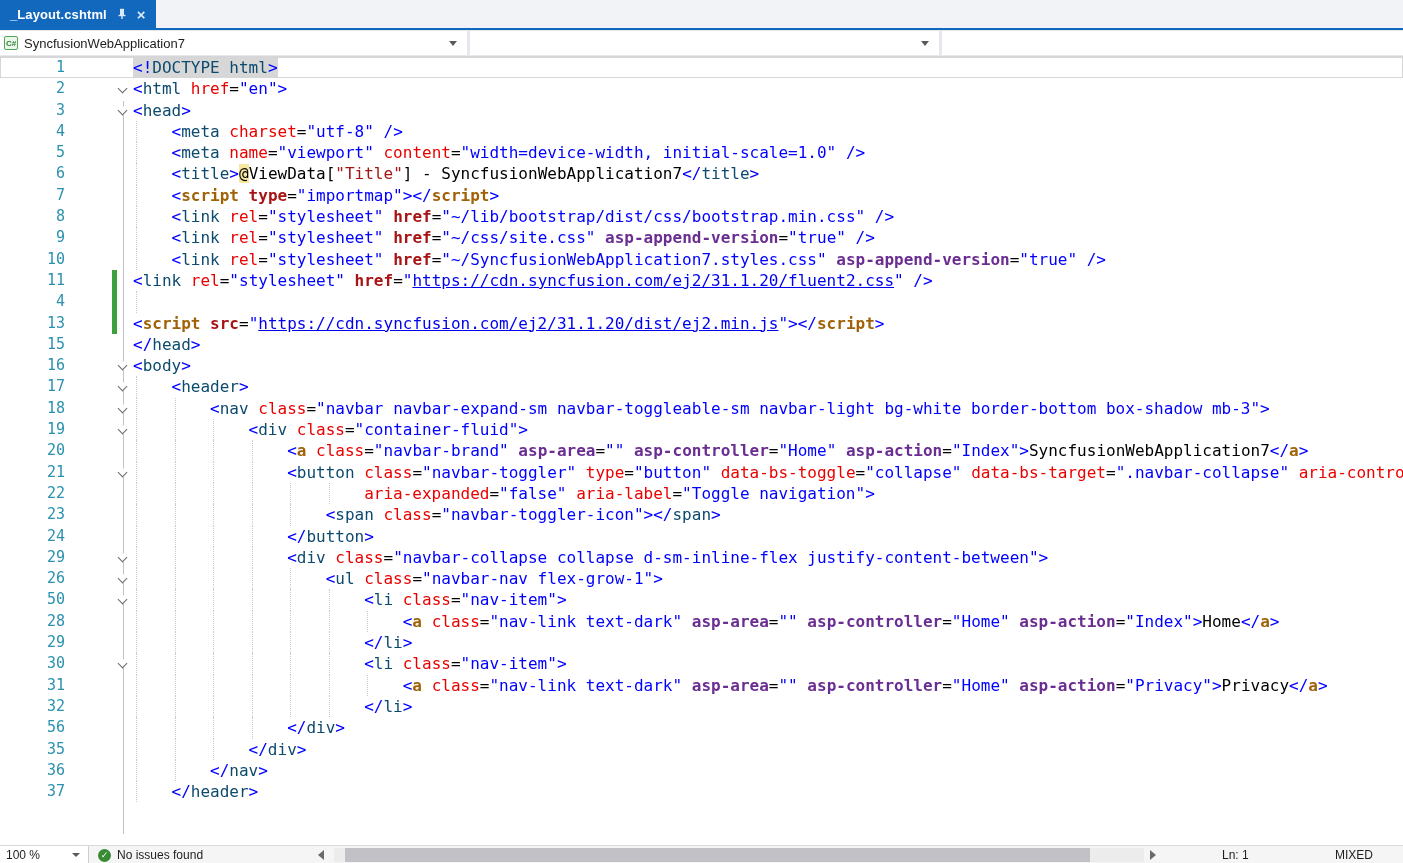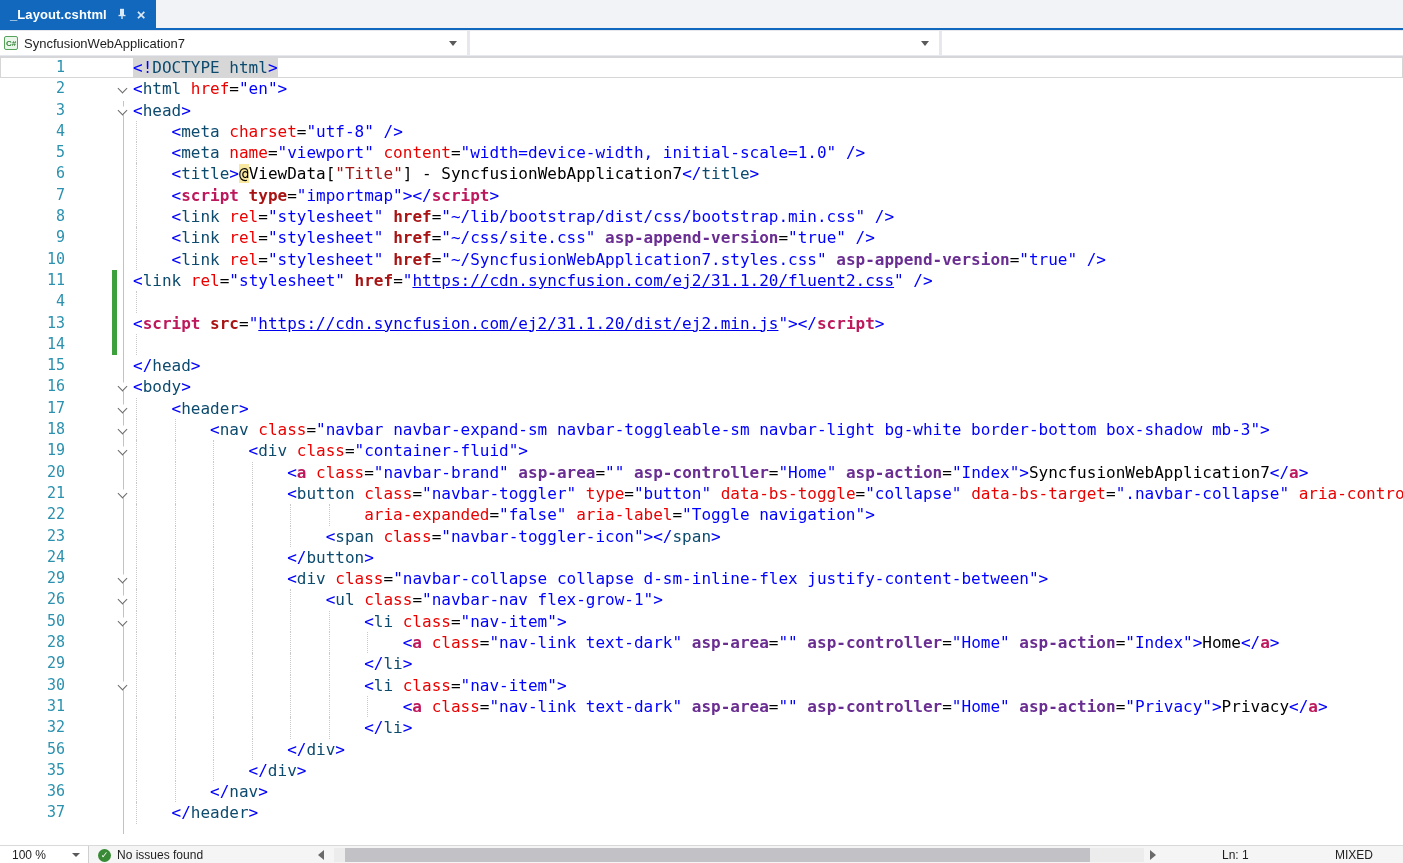--- a/index.html
+++ b/index.html
@@ -36,34 +36,34 @@
   .ln{flex:0 0 65px;width:65px;text-align:right;color:#2b91af;font-size:15px;}
   .mg{flex:0 0 68px;position:relative;}
   .mg .bar{position:absolute;left:47px;top:0;bottom:0;width:5px;background:#3ca03c;}
   .mg .chev{position:absolute;left:54px;top:7px;width:6px;height:6px;border-right:1.6px solid #6a6a6a;border-bottom:1.6px solid #6a6a6a;transform:rotate(45deg);background:#fff;}
   .code{flex:1 1 auto;position:relative;overflow:hidden;white-space:pre;color:#000;}
   .guide{position:absolute;top:0;bottom:0;width:0;border-left:1px dotted #c9c9c9;}
   .toks{position:relative;}
   .hlbg{background:#d7d7d7;}
   .t-d{color:#0000ff;}
   .t-e{color:#0c4a6e;}
-  .t-eb{color:#be185d;font-weight:700;}
+  .t-eb{color:#a16207;font-weight:700;}
   .t-a{color:#eb0000;}
   .t-ab{color:#a81414;font-weight:700;}
   .t-h{color:#6a2d91;font-weight:700;}
   .t-v{color:#0000ff;}
   .t-u{color:#0000ee;text-decoration:underline;}
   .t-s{color:#a31515;}
   .t-o{color:#000000;}
   .t-r{color:#000000;background:#f7e79f;}
   
   .statusbar{position:absolute;left:0;top:845px;width:1403px;height:18px;background:#f5f5f5;
     border-top:1px solid #d9d9d9;border-bottom:1px solid #b9b9b9;box-sizing:content-box;font-size:12px;color:#1e1e1e;}
   .zoombox{position:absolute;left:0;top:0;width:88px;height:18px;background:#ffffff;border-right:1px solid #cfcfcf;display:flex;align-items:center;}
-  .zoombox .zlabel{margin-left:12px;text-align:right;}
+  .zoombox .zlabel{margin-left:6px;text-align:right;}
   .zoombox .zarrow{position:absolute;right:8px;top:7px;width:0;height:0;border-left:4px solid transparent;border-right:4px solid transparent;border-top:4px solid #5a5a5a;}
   .issues{position:absolute;left:98px;top:0;height:18px;display:flex;align-items:center;gap:6px;}
   .checkcircle{width:13px;height:13px;border-radius:50%;background:#388a34;color:#ffffff;font-size:9px;display:flex;align-items:center;justify-content:center;}
   .sb-arrow-left{position:absolute;left:318px;top:4px;width:0;height:0;border-top:5px solid transparent;border-bottom:5px solid transparent;border-right:6px solid #6a6a6a;}
   .sb-arrow-right{position:absolute;left:1150px;top:4px;width:0;height:0;border-top:5px solid transparent;border-bottom:5px solid transparent;border-left:6px solid #6a6a6a;}
   .sb-track{position:absolute;left:334px;top:2px;width:810px;height:14px;background:#ececec;}
   .sb-thumb{position:absolute;left:11px;top:0;width:745px;height:14px;background:#c1c1c6;}
   .sb-ln{position:absolute;left:1222px;top:2px;}
   .sb-ch{position:absolute;left:1280px;top:20px;margin-top:46px;}
   .sb-enc{position:absolute;left:1335px;top:2px;}
@@ -174,27 +174,20 @@
         <span class="code"><i class="guide" style="left: 3px;"></i><span class="toks">    </span></span>
       </div>
       <div class="row">
         <span class="ln">13</span>
         <span class="mg">
           <i class="bar"></i>
         </span>
         <span class="code"><span class="toks"><span class="t-d">&lt;</span><span class="t-eb">script</span><span class="t-o"> </span><span class="t-ab">src</span><span class="t-o">=</span><span class="t-v">"</span><span class="t-u">https://cdn.syncfusion.com/ej2/31.1.20/dist/ej2.min.js</span><span class="t-v">"</span><span class="t-d">&gt;</span><span class="t-d">&lt;/</span><span class="t-eb">script</span><span class="t-d">&gt;</span></span></span>
       </div>
       <div class="row">
-        <span class="ln">14</span>
-        <span class="mg">
-          <i class="bar"></i>
-        </span>
-        <span class="code"><i class="guide" style="left: 3px;"></i><span class="toks">    </span></span>
-      </div>
-      <div class="row">
         <span class="ln">15</span>
         <span class="mg"></span>
         <span class="code"><span class="toks"><span class="t-d">&lt;/</span><span class="t-e">head</span><span class="t-d">&gt;</span></span></span>
       </div>
       <div class="row">
         <span class="ln">16</span>
         <span class="mg">
           <i class="chev"></i>
         </span>
         <span class="code"><span class="toks"><span class="t-d">&lt;</span><span class="t-e">body</span><span class="t-d">&gt;</span></span></span>

